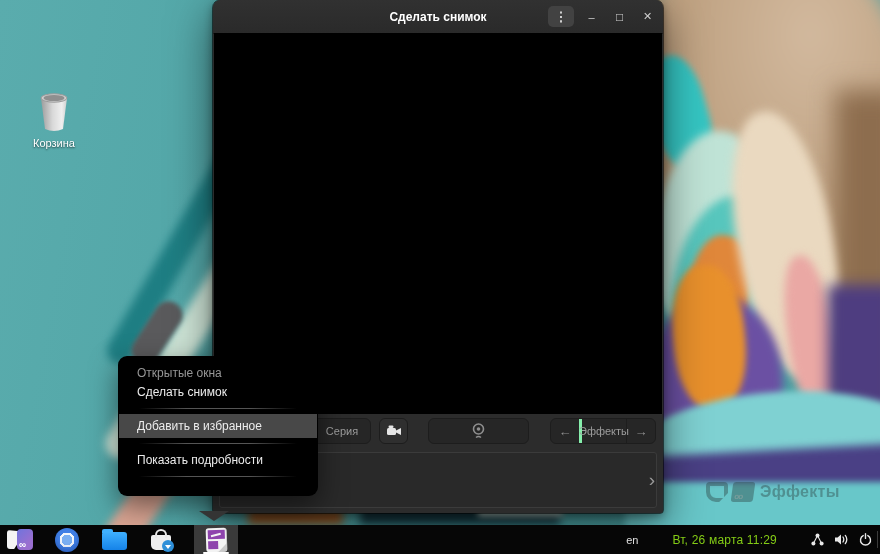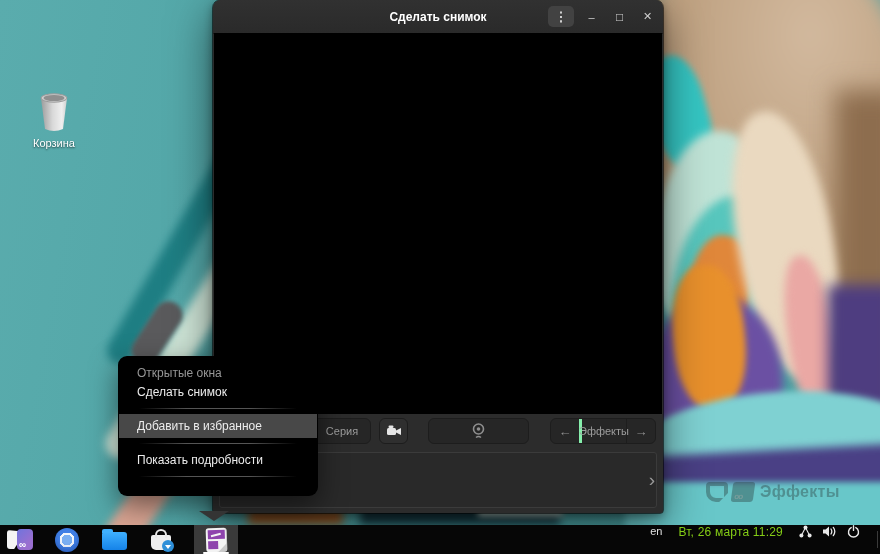--- a/index.html
+++ b/index.html
@@ -138,21 +138,21 @@
      border-right:3px solid transparent;border-top:4px solid #fff;margin-top:1px;}
   
   .icn-cheese{position:relative;width:21px;height:24px;background:#f3f3f3;border-radius:3px;
      transform:rotate(-2deg);overflow:hidden;box-shadow:inset -1px 0 0 rgba(0,0,0,.15);}
   .cheese-top{position:absolute;left:2px;top:2px;right:2px;height:9px;background:#8e44ad;}
   .cheese-top::after{content:"";position:absolute;left:3px;top:4px;width:10px;height:2px;background:#f3f3f3;
      transform:rotate(-12deg);}
   .cheese-bottom{position:absolute;left:2px;bottom:3px;width:10px;height:8px;background:#8e44ad;}
   .cheese-fold{position:absolute;right:0;bottom:0;width:9px;height:9px;background:#c9c9c9;
      clip-path:polygon(100% 0,0 100%,100% 100%);}
-  .tb-right{position:absolute;right:20px;top:0;height:29px;display:flex;align-items:flex-start;gap:16px;}
+  .tb-right{position:absolute;right:8px;top:0;height:29px;display:flex;align-items:center;gap:34px;}
   .kb-layout{color:#e0e0e0;font-size:11px;}
   .clock{color:#84cc16;font-size:12px;font-weight:500;letter-spacing:.2px;}
   .tray{display:flex;align-items:center;gap:10px;}
   .tray svg{display:block;cursor:pointer;}
   .edge-line{position:absolute;right:2px;top:6px;bottom:6px;width:1px;background:#3a3a3a;}
 </style>
 </head>
 <body>
 
 <div class="screen">

